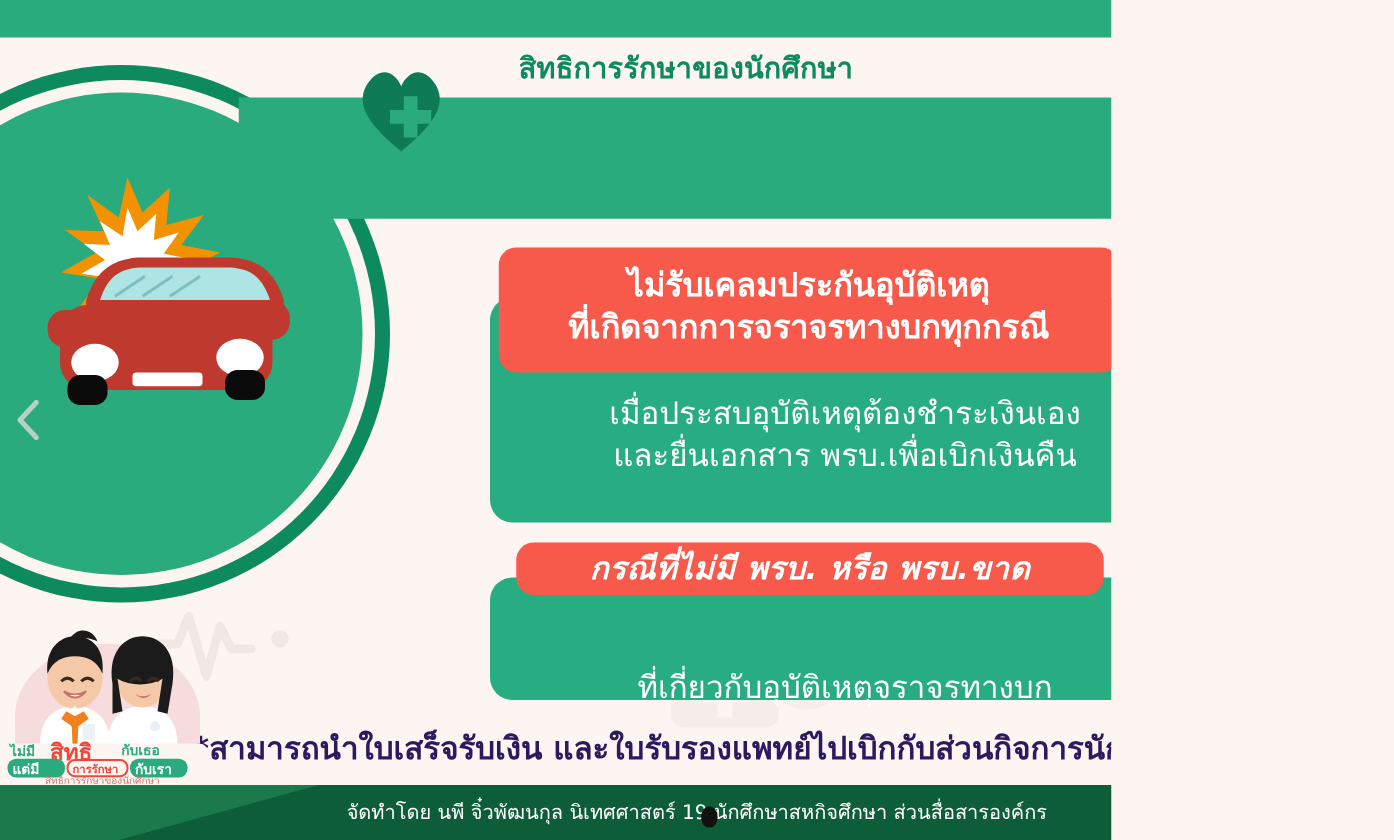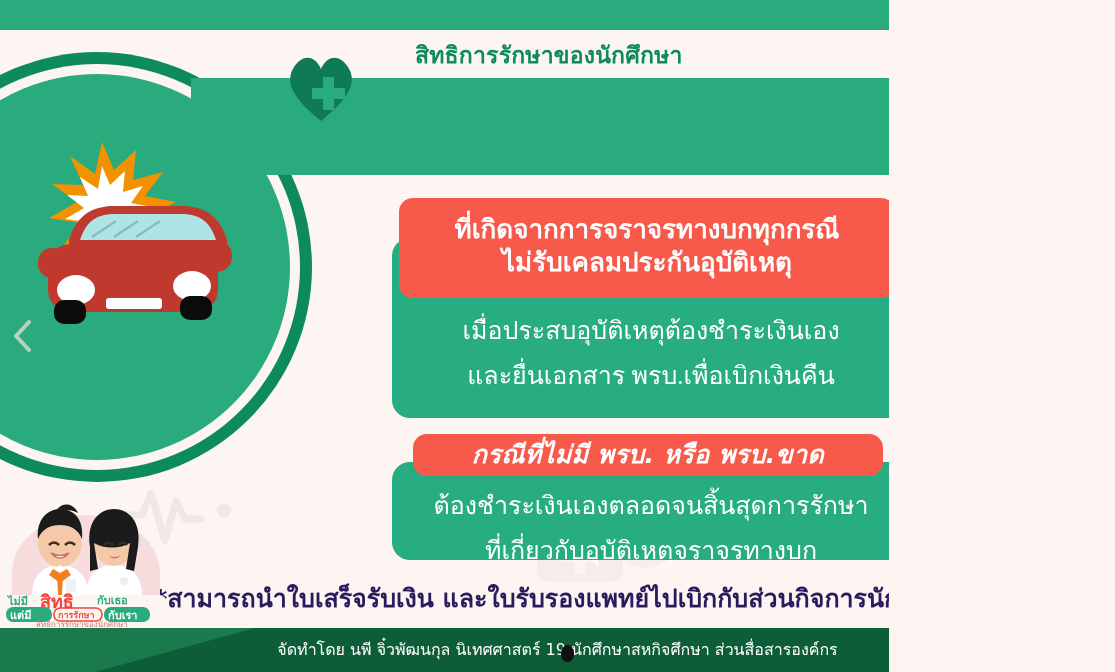--- a/index.html
+++ b/index.html
@@ -75,24 +75,24 @@
   }
   .pill-2 {
     left:413px; top:434px; width:470px; height:42px; font-size:25px;
     letter-spacing:.4px;
     font-style:italic;
   }
   .pill-1 .l { display:block; white-space:nowrap; }
 
   .body-txt {
     position:absolute; color:#ffffff; text-align:center; font-size:25px;
-    line-height:45px; width:518px; white-space:nowrap;
+    line-height:45px; width:518px; white-space:nowrap;margin-left:25px;
   }
   .b1 { left:392px; top:308px; }
-  .b2 { left:392px; top:353px;font-family:Liberation Serif, serif; }
+  .b2 { left:392px; top:342px; }
   .b3 { left:392px; top:483px; }
   .b4 { left:392px; top:528px;font-family:Liberation Serif, serif; }
 
   .note {
     position:absolute; left:0; top:578px; width:1115px; text-align:center;
     color:#2b1a5e; font-size:25px; font-weight:bold; white-space:nowrap;
   }
 
   
   .logo { position:absolute; left:4px; top:495px; width:164px; height:132px; }
@@ -229,30 +229,29 @@
         <path d="M18 54 l-12 18 24 -7z" fill="#0e7a56"></path>
         <path d="M27 19h12v10h10v12H39v10H27V41H17V29h10z" fill="#2aab7e"></path>
       </g>
     </svg>
   </div>
 
   <div class="card card-1"></div>
   <div class="card card-2"></div>
 
   <div class="pill pill-1">
+    <span class="l">ไม่รับเคลมประกันอุบัติเหตุ</span>
     <span class="l">ที่เกิดจากการจราจรทางบกทุกกรณี</span>
-    <span class="l">ไม่รับเคลมประกันอุบัติเหตุ</span>
   </div>
 
   <div class="body-txt b1">เมื่อประสบอุบัติเหตุต้องชำระเงินเอง</div>
   <div class="body-txt b2">และยื่นเอกสาร พรบ.เพื่อเบิกเงินคืน</div>
 
   <div class="pill pill-2">กรณีที่ไม่มี พรบ. หรือ พรบ.ขาด</div>
 
-  <div class="body-txt b3">ต้องชำระเงินเองตลอดจนสิ้นสุดการรักษา</div>
   <div class="body-txt b4">ที่เกี่ยวกับอุบัติเหตุจราจรทางบก</div>
 
   <div class="note">*สามารถนำใบเสร็จรับเงิน และใบรับรองแพทย์ไปเบิกกับส่วนกิจการนักศึกษา</div>
 
   <div class="logo">
     <svg width="164" height="132" viewBox="0 0 164 132">
       <path d="M8 78 a74 58 0 0 1 148 0 v22 H8Z" fill="#f6dcdc"></path>
 
       <g>
         <path d="M28 100 c0 -20 12 -30 28 -30 c16 0 28 10 28 30 z" fill="#ffffff"></path>

